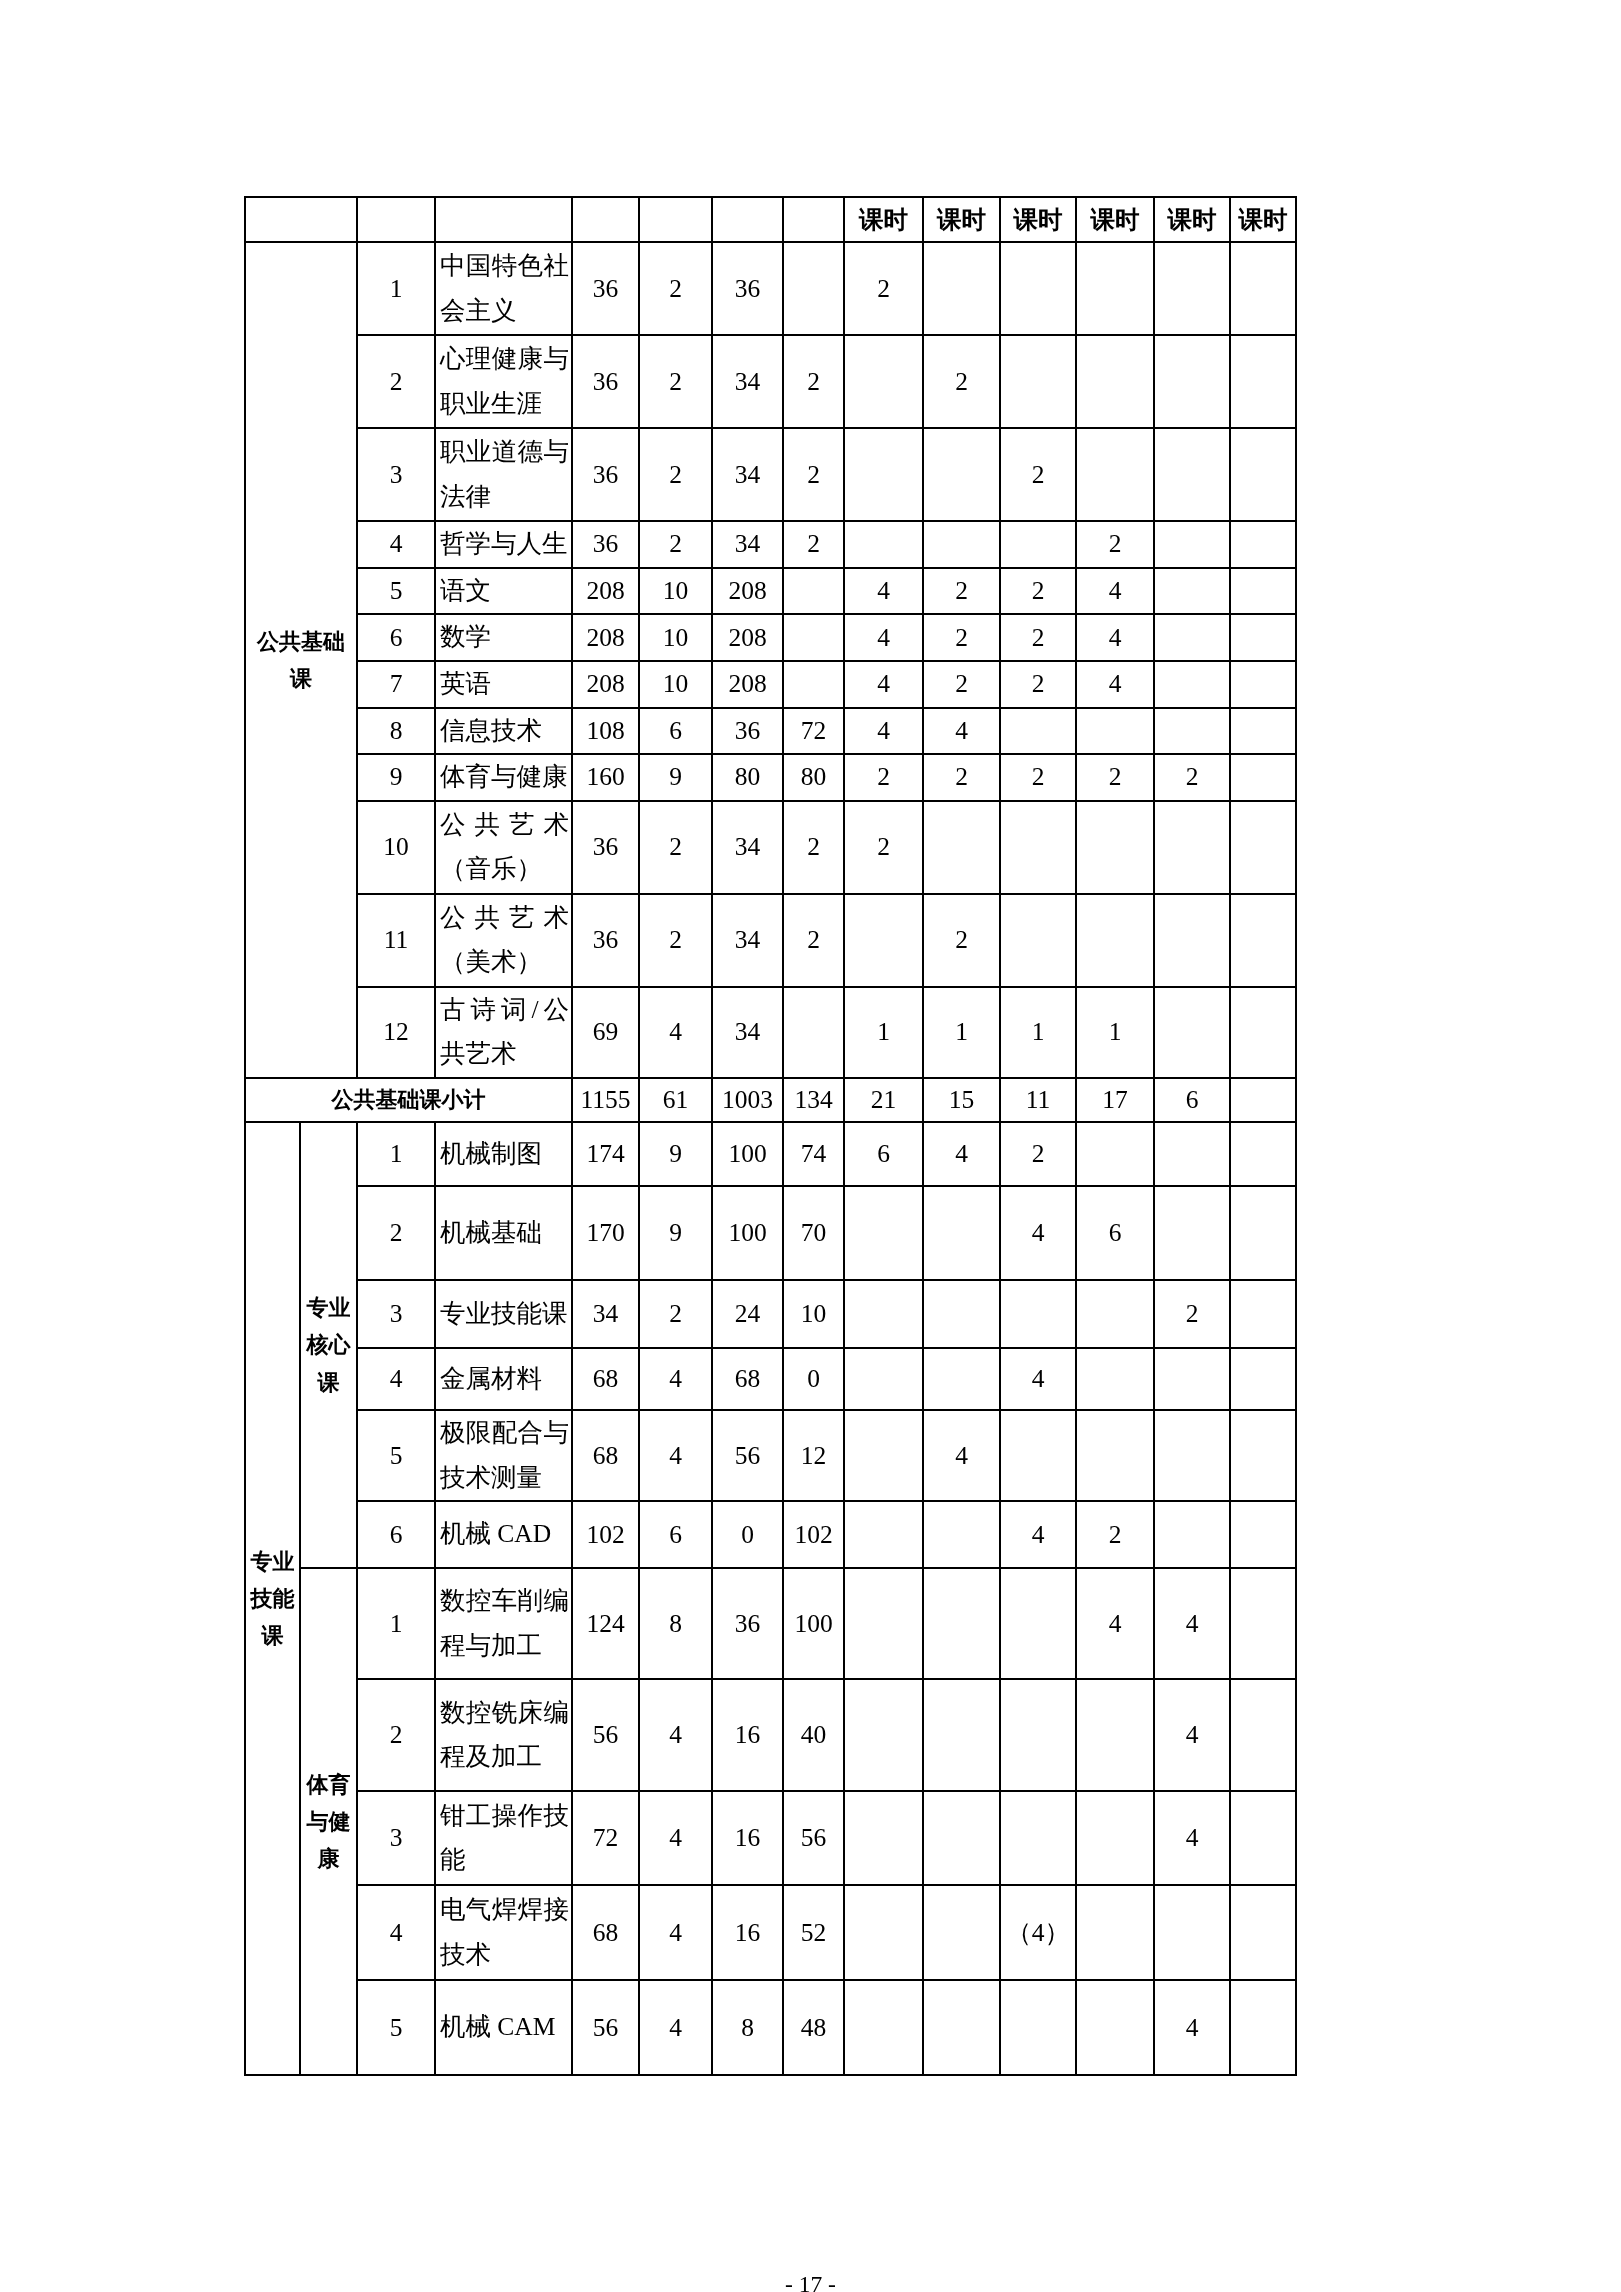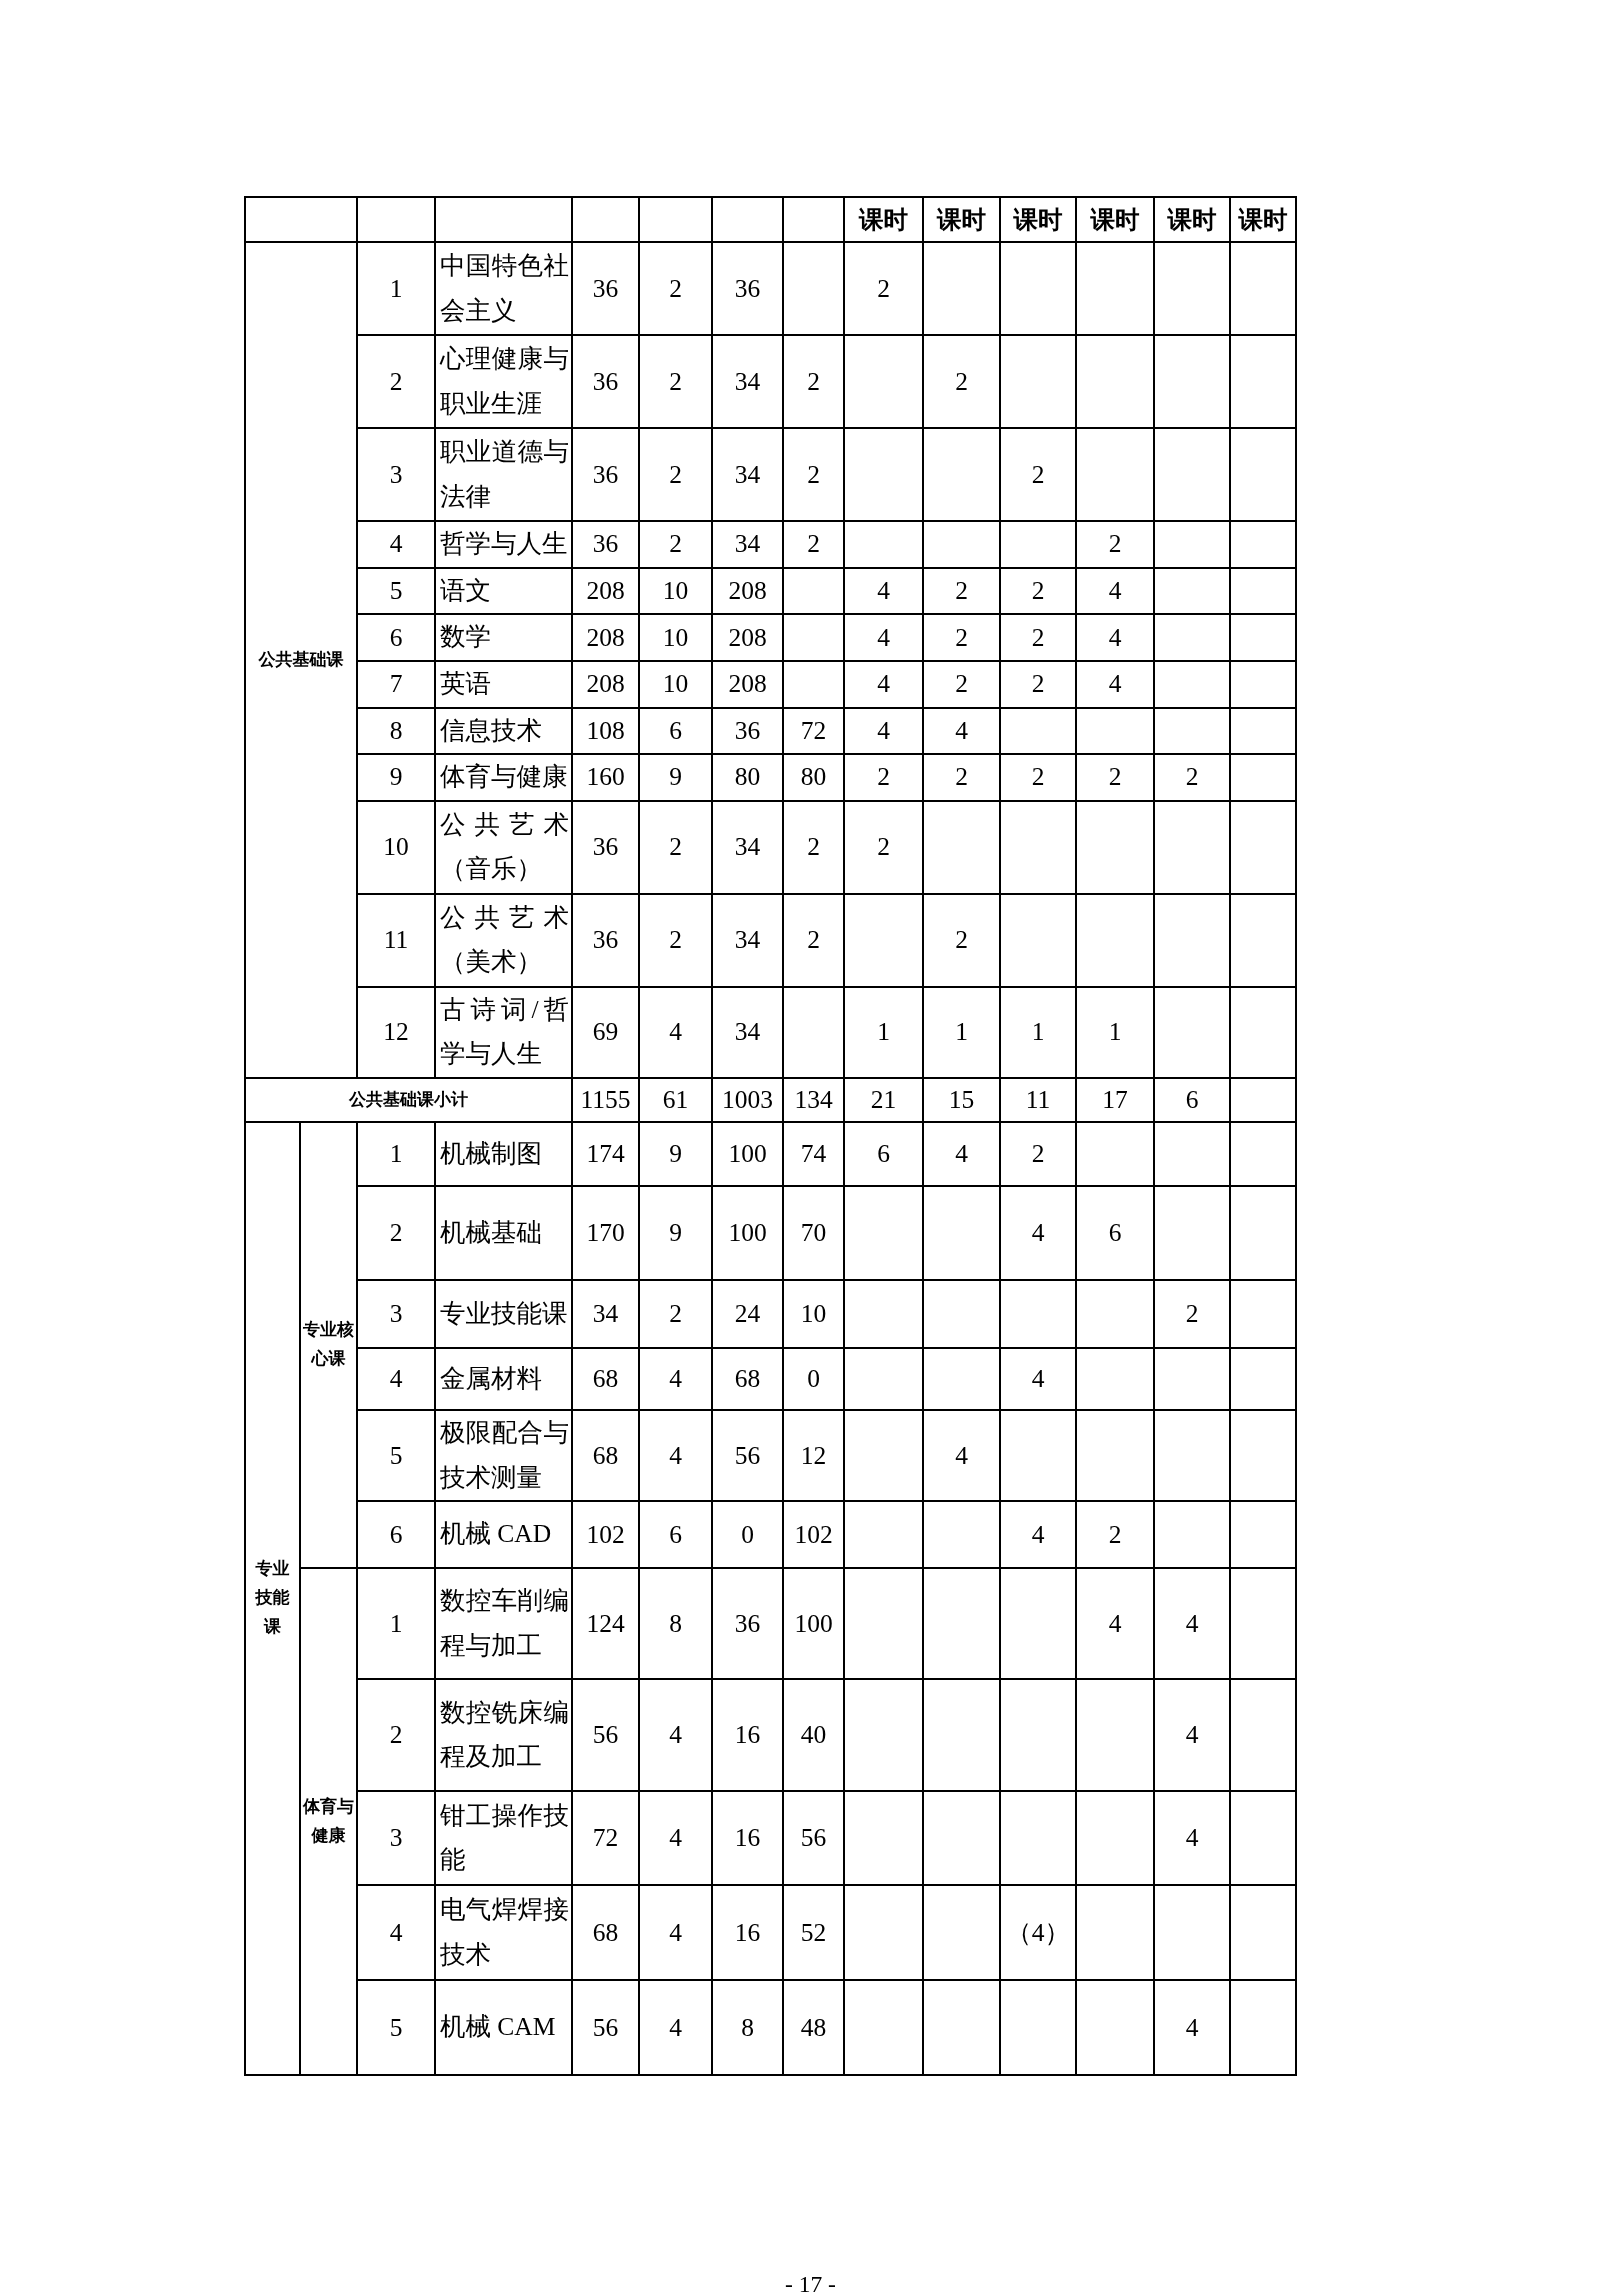--- a/index.html
+++ b/index.html
@@ -22,21 +22,21 @@
   td.num{text-align:center;}
   td.name{
     text-align:justify;
     text-justify:inter-ideograph;
     padding:0 2px 0 3.9px;
     line-height:1.75;
   }
   td.cat{
     font-weight:bold;
     text-align:center;
-    font-size:17px;
+    font-size:22px;
     line-height:1.7;
     padding:0 2px;
   }
   td.hour-header{
     font-weight:bold;
     text-align:center;
     font-size:24.5px;
   }
   .page-number{
     position:absolute;
@@ -234,21 +234,21 @@
           <td class="num">2</td>
           <td class="num"></td>
           <td class="num">2</td>
           <td class="num"></td>
           <td class="num"></td>
           <td class="num"></td>
           <td class="num"></td>
         </tr>
         <tr style="height: 91px;">
           <td class="num">12</td>
-          <td class="name">古诗词/哲学与人生</td>
+          <td class="name">古诗词/公共艺术</td>
           <td class="num">69</td>
           <td class="num">4</td>
           <td class="num">34</td>
           <td class="num"></td>
           <td class="num">1</td>
           <td class="num">1</td>
           <td class="num">1</td>
           <td class="num">1</td>
           <td class="num"></td>
           <td class="num"></td>

